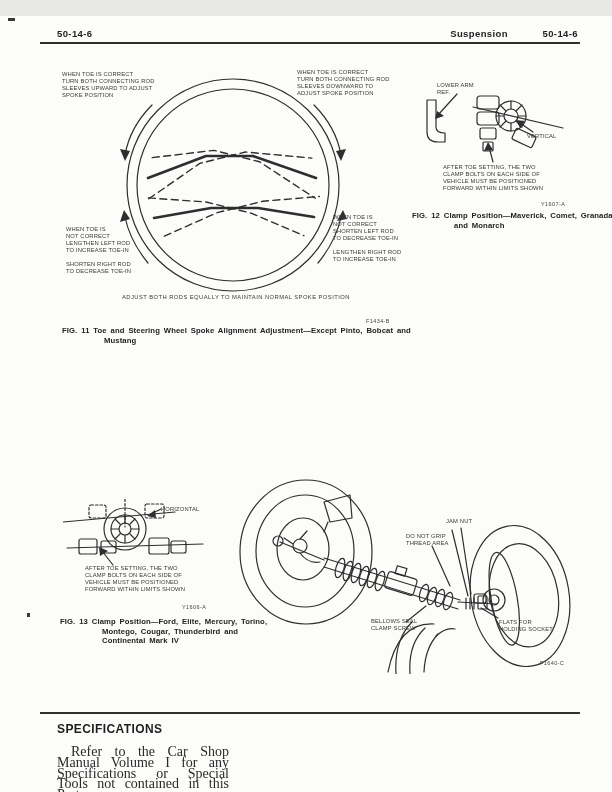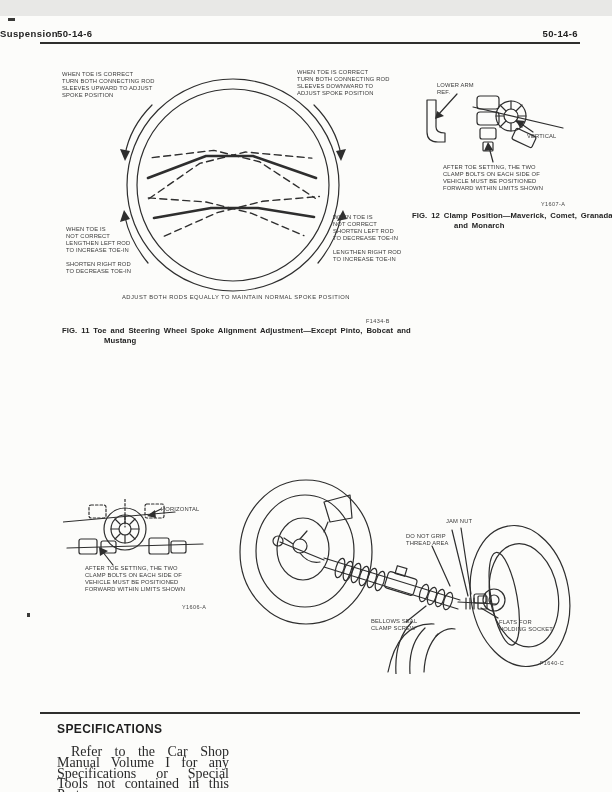--- a/index.html
+++ b/index.html
@@ -36,21 +36,21 @@
 </style>
 </head>
 <body>
 
 <div class="page">
 
   <div class="abs artifact" style="left:8px;top:2px;width:7px;height:3px"></div>
   <div class="abs artifact" style="left:27px;top:597px;width:3px;height:4px"></div>
 
   <div class="abs hdr" style="left:57px;top:12px">50-14-6</div>
-  <div class="abs hdr" style="left:0;top:12px;width:508px;text-align:left">Suspension</div>
+  <div class="abs hdr" style="left:0;top:12px;width:508px;text-align:right">Suspension</div>
   <div class="abs hdr" style="left:490px;top:12px;width:88px;text-align:right">50-14-6</div>
   <div class="abs rule" style="left:40px;top:26px;width:540px"></div>
 
   <svg class="abs" style="left:118px;top:55px" width="232" height="232" viewBox="0 0 232 232">
     <defs>
       <g id="sp11">
         <polyline points="30,107 88,85 135,85 198,107"></polyline>
         <polyline points="36,147 93,137 140,137 196,146"></polyline>
       </g>
     </defs>
@@ -144,20 +144,21 @@
     <path class="ln" d="M50,66 L39,52"></path>
     <polygon class="fillhead" points="36,48 37,57 45,52"></polygon>
   </svg>
 
   <div class="abs note" style="left:161px;top:490px;width:55px">HORIZONTAL</div>
   <div class="abs note" style="left:85px;top:549px;width:120px">AFTER TOE SETTING, THE TWO
 CLAMP BOLTS ON EACH SIDE OF
 VEHICLE MUST BE POSITIONED
 FORWARD WITHIN LIMITS SHOWN</div>
   <div class="abs plate" style="left:182px;top:588px">Y1606-A</div>
+  <div class="abs caption hang" style="left:60px;top:601px;width:182px">FIG. 13 Clamp Position—Ford, Elite, Mercury, Torino, Montego, Cougar, Thunderbird and Continental Mark IV</div>
 
   <svg class="abs" style="left:228px;top:456px" width="352" height="202" viewBox="0 0 352 202">
 
     <ellipse class="ln" cx="78" cy="80" rx="66" ry="72" stroke-width="1.3"></ellipse>
     <ellipse class="ln" cx="77" cy="79" rx="49" ry="56"></ellipse>
     <ellipse class="ln" cx="75" cy="77" rx="26" ry="31"></ellipse>
     <circle class="ln" cx="72" cy="74" r="7"></circle>
     <path class="ln" d="M72,67 L79,59 M65,72 L56,66 M72,81 Q80,92 92,90"></path>
 
     <path class="ln" d="M96,30 L122,23 L124,46 L102,50 Z M100,50 L96,60"></path>

